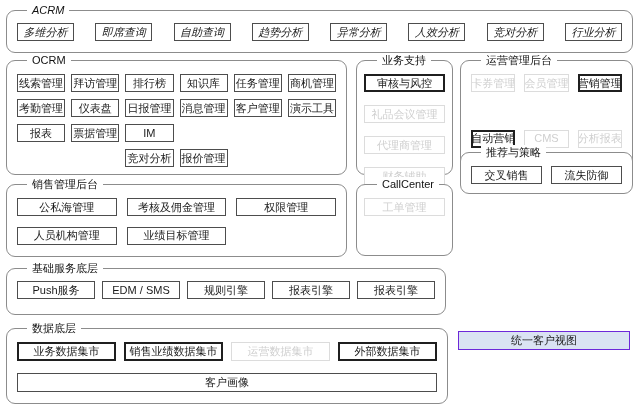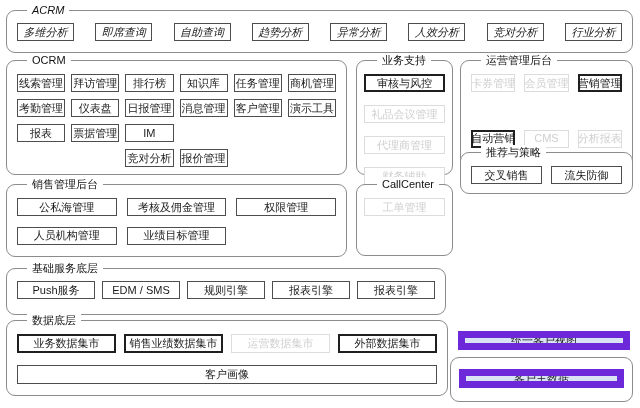--- a/index.html
+++ b/index.html
@@ -8,21 +8,21 @@
 
   .group { position:absolute; border:1px solid #8c8c8c; border-radius:9px; box-sizing:border-box; background:#ffffff; }
   .group-label { position:absolute; top:-8px; left:20px; background:#ffffff; padding:0 5px; font-size:11px; line-height:15px; color:#111111; white-space:nowrap; }
   .items { position:absolute; left:0; top:0; right:0; bottom:0; box-sizing:border-box; }
 
   .box { box-sizing:border-box; border:1px solid #4d4d4d; background:#ffffff; color:#1a1a1a;
          font-size:11px; line-height:1; display:flex; align-items:center; justify-content:center;
          height:18px; white-space:nowrap; overflow:hidden; }
   .box.strong { border:2px solid #1f1f1f; }
   .box.faded  { border:1px solid #dcdcdc; color:#cfcfcf; }
-  .box.blue   { background:#dae3f3; border:7px solid #6d28d9; position:absolute; }
+  .box.blue   { background:#dae3f3; border:1px solid #6d28d9; position:absolute; }
 
   #g-acrm { left:6px; top:10px; width:627px; height:43px;font-style:italic; }
   #g-acrm .items { display:flex; justify-content:space-between; padding:12px 10px 6px; }
   #g-acrm .box { width:57px; }
 
   #g-ocrm { left:6px; top:60px; width:341px; height:115px; }
   #g-ocrm .items { display:grid; grid-template-columns:repeat(6,1fr); gap:7px 6px; padding:13px 10px 8px; }
   #g-ocrm .box:nth-child(16) { grid-column:3; }
   #g-ocrm .box:nth-child(17) { grid-column:4; }
 
@@ -41,21 +41,21 @@
   #g-sales { left:6px; top:184px; width:341px; height:73px; }
   #g-sales .items { display:grid; grid-template-columns:1fr 1fr 1fr; gap:7px 10px; padding:13px 10px 8px; }
 
   #g-model { left:460px; top:214px; width:173px; height:100px; }
   #g-model .items { display:grid; grid-template-columns:1fr 1fr; gap:9px 9px; padding:14px 10px 8px; }
 
   #g-base { left:6px; top:268px; width:440px; height:47px; }
   #g-base .items { display:flex; justify-content:space-between; padding:12px 10px 6px; }
   #g-base .box { width:78px; }
 
-  #g-data { left:6px; top:320px; width:442px; height:76px; }
+  #g-data { left:6px; top:328px; width:442px; height:76px; }
   #g-data .items { display:grid; grid-template-columns:repeat(4,1fr); gap:9px 8px; padding:13px 10px 8px; }
   #g-data .box { height:19px; }
   #g-data .box:nth-child(5) { grid-column:1 / -1; }
 
   #box-unified { left:458px; top:331px; width:172px; height:19px; }
   #container-master { position:absolute; left:450px; top:357px; width:183px; height:45px;
                       border:1px solid #8c8c8c; border-radius:9px; box-sizing:border-box; background:#ffffff; }
   #box-master { left:8px; top:11px; width:165px; height:19px; }
 </style>
 </head>
@@ -166,17 +166,14 @@
         <div class="box strong">业务数据集市</div>
         <div class="box strong">销售业绩数据集市</div>
         <div class="box faded">运营数据集市</div>
         <div class="box strong">外部数据集市</div>
         <div class="box">客户画像</div>
       </div>
   </div>
 
   <div class="box blue" id="box-unified">统一客户视图</div>
 
-  <div id="container-master">
-    <div class="box blue" id="box-master">客户主数据</div>
-  </div>
 
 </div>
 
 </body></html>

